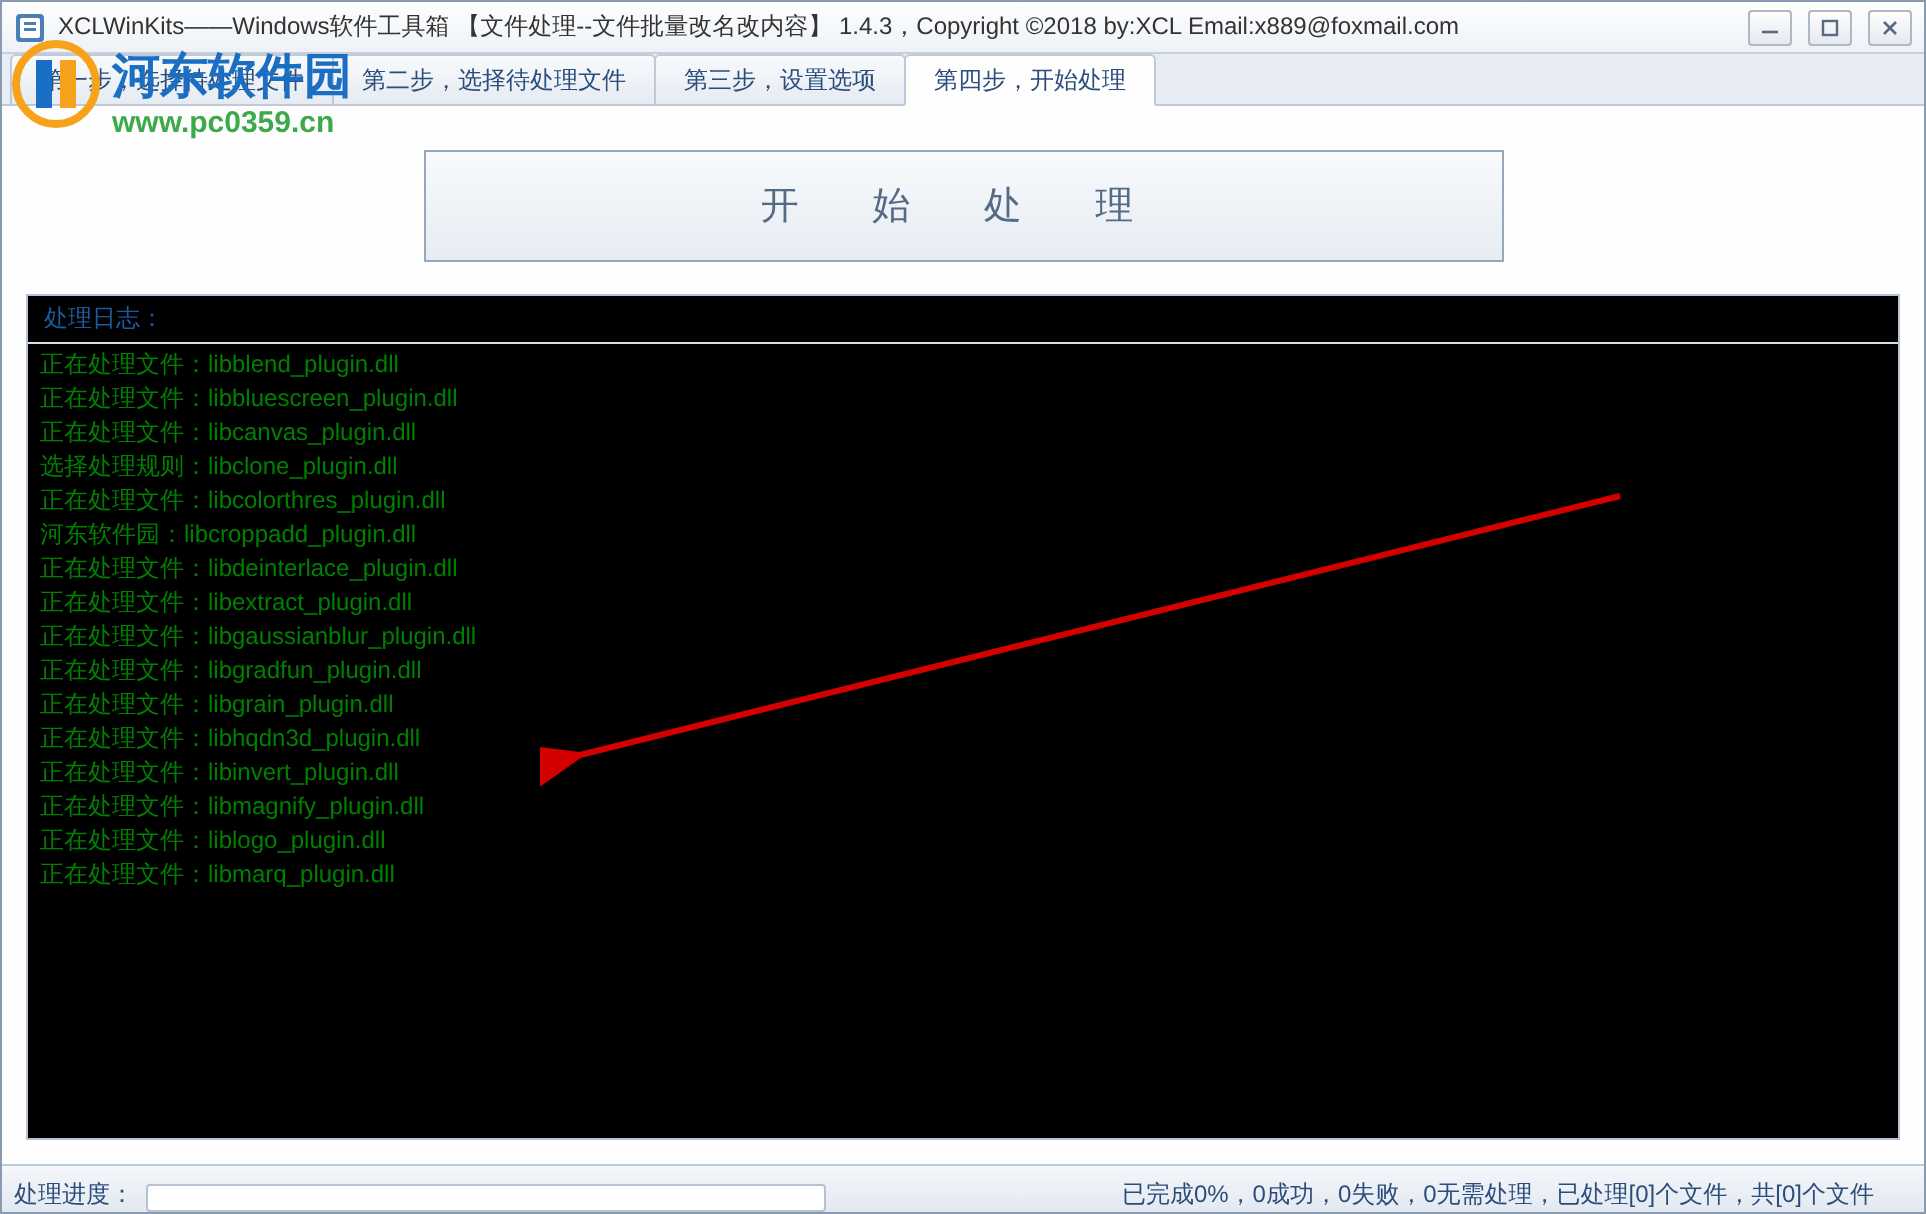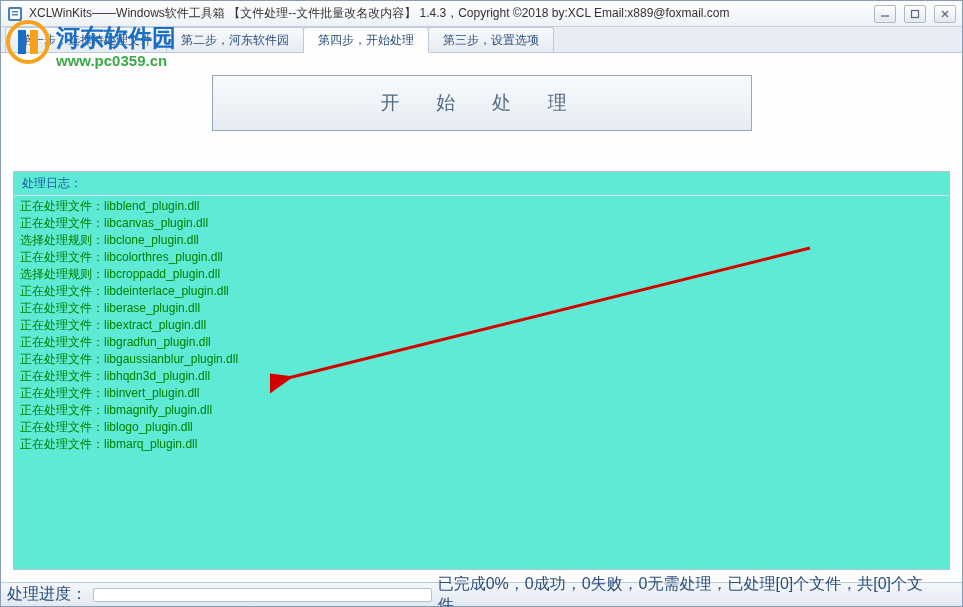--- a/index.html
+++ b/index.html
@@ -106,25 +106,24 @@
       justify-content: center;
       font-size: 19px;
       letter-spacing: 16px;
       color: #556b85;
       cursor: pointer;
       font-family: "KaiTi", "SimSun", serif;
     }
     .log-box {
       flex: 1;
       border: 1px solid #b5c2d3;
-      background: #5eead4;
+      background: #000000;
       display: flex;
       flex-direction: column;
       min-height: 0;
-      margin-top: 24px;
     }
     .log-header {
       padding: 3px 8px;
       color: #1a5b9e;
       font-size: 12px;
       border-bottom: 1px solid #d6dee8;
     }
     .log-body {
       flex: 1;
       overflow-y: scroll;
@@ -138,23 +137,23 @@
       white-space: nowrap;
     }
     .log-body::-webkit-scrollbar { width: 16px; }
     .log-body::-webkit-scrollbar-track { background: #f0f3f7; border-left:1px solid #d8dee7; }
     .log-body::-webkit-scrollbar-thumb { background: #cfd7e2; border:1px solid #b3bdcb; border-radius:2px; }
     .statusbar {
       height: 24px;
       background: linear-gradient(#f4f7fb, #e3e9f1);
       border-top: 1px solid #c0cbd9;
       display: flex;
-      align-items: center;
+      align-items: flex-end;
       padding: 0 6px;
-      font-size: 16px;
+      font-size: 12px;
       color: #2a4d7b;
       gap: 6px;
     }
     .status-label { white-space: nowrap; }
     .progress-track {
       width: 340px;
       height: 14px;
       background: #fff;
       border: 1px solid #b5c2d3;
       border-radius: 2px;
@@ -208,41 +207,42 @@
           <svg width="10" height="10" viewBox="0 0 10 10">
             <line x1="2" y1="2" x2="8" y2="8" stroke="#5a6a80" stroke-width="1.3"></line>
             <line x1="8" y1="2" x2="2" y2="8" stroke="#5a6a80" stroke-width="1.3"></line>
           </svg>
         </div>
     </div>
   </div>
 
   <div class="tabs">
     <div class="tab tab-obscured">第一步，选择待处理文件</div>
-    <div class="tab">第二步，河东软件园</div>
+    <div class="tab">第二步，选择待处理文件</div>
+    <div class="tab">第三步，设置选项</div>
     <div class="tab active">第四步，开始处理</div>
-    <div class="tab">第三步，设置选项</div>
   </div>
 
   <div class="tab-content">
     <div class="start-btn">开 始 处 理</div>
 
     <div class="log-box">
       <div class="log-header">处理日志：</div>
       <div class="log-body" id="log-body">
           <div class="log-line">正在处理文件：libblend_plugin.dll</div>
+          <div class="log-line">正在处理文件：libbluescreen_plugin.dll</div>
           <div class="log-line">正在处理文件：libcanvas_plugin.dll</div>
           <div class="log-line">选择处理规则：libclone_plugin.dll</div>
           <div class="log-line">正在处理文件：libcolorthres_plugin.dll</div>
-          <div class="log-line">选择处理规则：libcroppadd_plugin.dll</div>
+          <div class="log-line">河东软件园：libcroppadd_plugin.dll</div>
           <div class="log-line">正在处理文件：libdeinterlace_plugin.dll</div>
-          <div class="log-line">正在处理文件：liberase_plugin.dll</div>
           <div class="log-line">正在处理文件：libextract_plugin.dll</div>
+          <div class="log-line">正在处理文件：libgaussianblur_plugin.dll</div>
           <div class="log-line">正在处理文件：libgradfun_plugin.dll</div>
-          <div class="log-line">正在处理文件：libgaussianblur_plugin.dll</div>
+          <div class="log-line">正在处理文件：libgrain_plugin.dll</div>
           <div class="log-line">正在处理文件：libhqdn3d_plugin.dll</div>
           <div class="log-line">正在处理文件：libinvert_plugin.dll</div>
           <div class="log-line">正在处理文件：libmagnify_plugin.dll</div>
           <div class="log-line">正在处理文件：liblogo_plugin.dll</div>
           <div class="log-line">正在处理文件：libmarq_plugin.dll</div>
         </div>
     </div>
   </div>
 
   <div class="statusbar">

